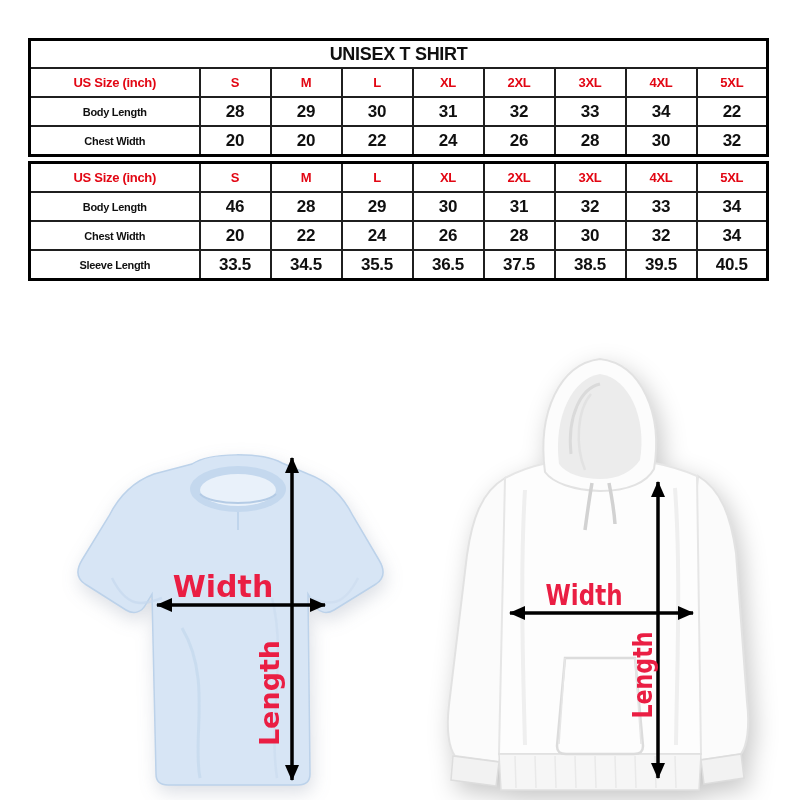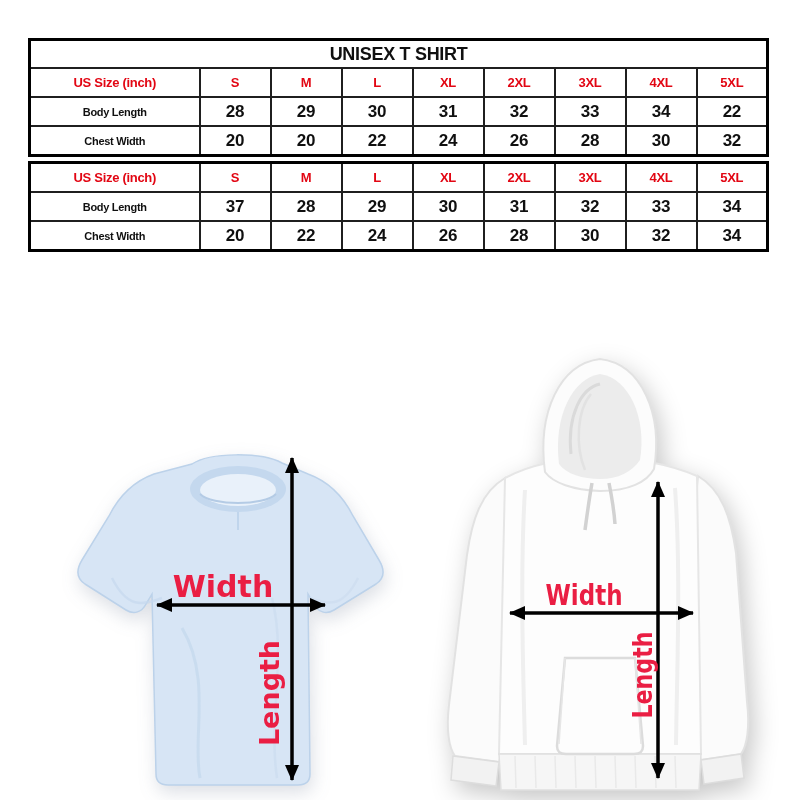--- a/index.html
+++ b/index.html
@@ -124,39 +124,50 @@
           <th>M</th>
           <th>L</th>
           <th>XL</th>
           <th>2XL</th>
           <th>3XL</th>
           <th>4XL</th>
           <th>5XL</th>
         </tr>
         <tr>
           <td class="row-label">Body Length</td>
-          <td>37</td>
+          <td>46</td>
           <td>28</td>
           <td>29</td>
           <td>30</td>
           <td>31</td>
           <td>32</td>
           <td>33</td>
           <td>34</td>
         </tr>
         <tr>
           <td class="row-label">Chest Width</td>
           <td>20</td>
           <td>22</td>
           <td>24</td>
           <td>26</td>
           <td>28</td>
           <td>30</td>
           <td>32</td>
           <td>34</td>
+        </tr>
+        <tr>
+          <td class="row-label">Sleeve Length</td>
+          <td>33.5</td>
+          <td>34.5</td>
+          <td>35.5</td>
+          <td>36.5</td>
+          <td>37.5</td>
+          <td>38.5</td>
+          <td>39.5</td>
+          <td>40.5</td>
         </tr>
       </tbody>
     </table>
   </div>
 
   <div class="diagrams">
 
     <svg id="tshirt-svg" class="garment-svg" width="324" height="342" viewBox="0 0 324 342">
       <path d="M120,16
         C138,4 190,4 210,15

